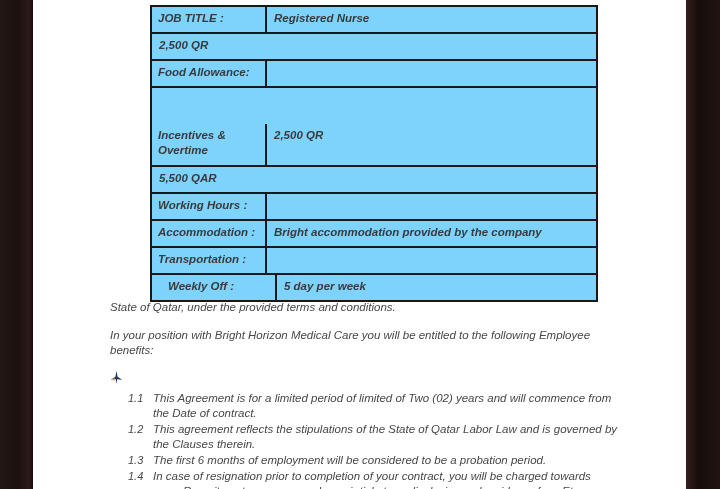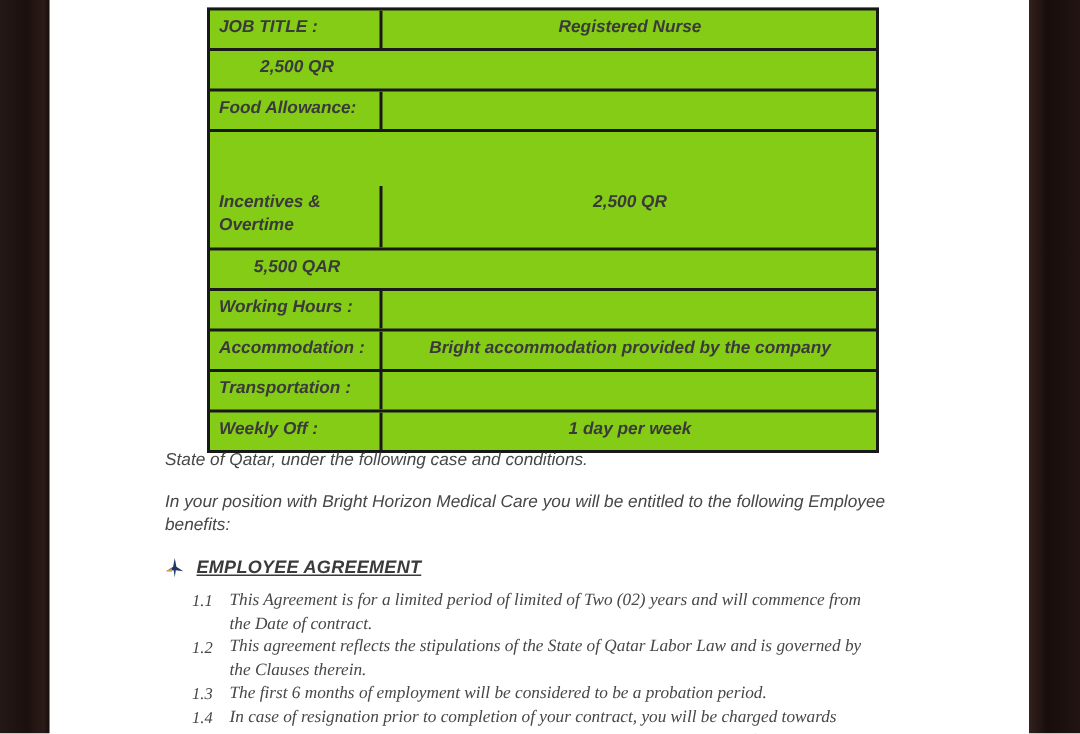--- a/index.html
+++ b/index.html
@@ -8,47 +8,47 @@
     background:#ffffff;
     font-family:"Liberation Sans",sans-serif;
   }
   
   .edge{position:absolute;top:0;bottom:0;}
   .edge.left{left:0;width:33px;background:linear-gradient(90deg,#241817 0%,#1b100e 55%,#2b1b18 88%,#170d0b 100%);}
   .edge.right{right:0;width:34px;background:linear-gradient(90deg,#33211d 0%,#180d0b 35%,#211413 100%);}
 
   
   #offer-table{
-    position:absolute;left:138px;top:5px;width:444px;
-    border:2px solid #181818;background:#84cc16;
+    position:absolute;left:150px;top:5px;width:444px;
+    border:2px solid #181818;background:#7dd3fc;
   }
   .t-row{display:grid;grid-template-columns:115px 1fr;border-bottom:2px solid #181818;height:25px;overflow:hidden;}
   .t-row.tall{height:41px;margin-top:36px;}
-  .t-row:last-child{border-bottom:none;}
+  .t-row:last-child{border-bottom:none;margin-left:10px;}
   .t-cell{font-style:italic;font-weight:bold;font-size:11.5px;line-height:14.5px;color:#3a3a3a;}
   .t-label{border-right:2px solid #181818;padding:4px 4px 0 6px;}
-  .t-value{padding:4px 6px 0 7px;white-space:pre-wrap;text-align:center;}
+  .t-value{padding:4px 6px 0 7px;white-space:pre-wrap;}
 
   
   #doc-body{
     position:absolute;left:108px;top:300px;width:520px;
     font-style:italic;font-size:11.5px;color:#474747;line-height:15.5px;
   }
   .para{margin:0 0 12px 2px;}
   .para.first{margin-bottom:12px;}
 
   .heading-row{display:flex;align-items:center;margin:2px 0 7px 2px;}
   .bullet{width:13px;height:13px;margin-right:8px;flex:0 0 auto;}
   .heading-text{
     font-weight:bold;font-size:12px;color:#3a3a3a;
     text-decoration:underline;letter-spacing:.2px;
   }
 
   #agreement-list{margin-left:20px;}
-  .item{display:grid;grid-template-columns:25px 1fr;font-family:Liberation Serif, serif;}
+  .item{display:grid;grid-template-columns:25px 1fr;}
   .item .num{font-size:11px;color:#474747;padding-top:.5px;}
   .item .line{display:block;line-height:15.5px;}
   .item .line.extra{padding-left:30px;}
 </style>
 </head>
 <body>
 
 <div class="edge left"></div>
 <div class="edge right"></div>
 
@@ -75,34 +75,33 @@
     </div>
     <div class="t-row">
       <div class="t-cell t-label">Accommodation :</div>
       <div class="t-cell t-value">Bright accommodation provided by the company</div>
     </div>
     <div class="t-row">
       <div class="t-cell t-label">Transportation :</div>
     </div>
     <div class="t-row">
       <div class="t-cell t-label">Weekly Off :</div>
-      <div class="t-cell t-value">1 day per week</div>
+      <div class="t-cell t-value">5 day per week</div>
     </div>
   </div>
 
 <div id="doc-body">
-  <p class="para first">State of Qatar, under the following case and conditions.</p>
+  <p class="para first">State of Qatar, under the provided terms and conditions.</p>
   <p class="para">In your position with Bright Horizon Medical Care you will be entitled to the following Employee benefits:</p>
 
   <div class="heading-row">
     <svg class="bullet" viewBox="0 0 13 13">
       <path d="M6.5 0 L7.6 5.8 L12.2 8.8 L7.2 8.2 L6.5 13 L5.8 8.2 L0.8 8.8 L5.4 5.8 Z" fill="#1f3864"></path>
       <path d="M0.8 8.8 L4.6 6.9 L4.6 9.4 Z" fill="#e8a33d"></path>
     </svg>
-    <span class="heading-text">EMPLOYEE AGREEMENT</span>
   </div>
 
   <div id="agreement-list">
       <div class="item">
         <span class="num">1.1</span>
         <div>
           <span class="line">This Agreement is for a limited period of limited of Two (02) years and will commence from</span>
           <span class="line">the Date of contract.</span>
         </div>
       </div>

